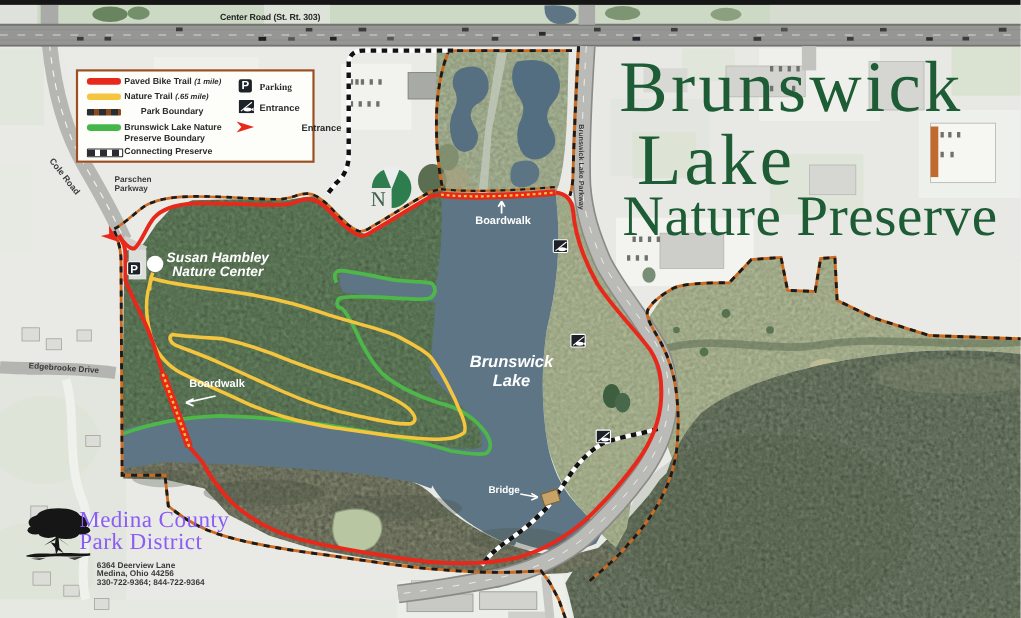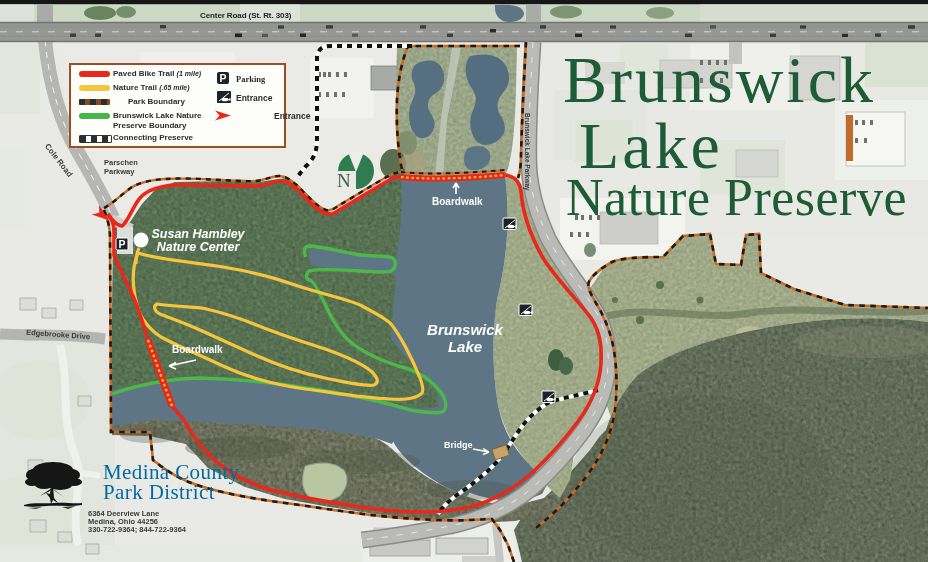--- a/index.html
+++ b/index.html
@@ -417,16 +417,16 @@
 <ellipse cx="52" cy="24" rx="8" ry="4"></ellipse>
 <ellipse cx="38" cy="27" rx="12" ry="5"></ellipse>
 <ellipse cx="22" cy="27" rx="9" ry="4"></ellipse>
 <path d="M29,28 L31,28 L32,40 L36,45 L31,42 L29,46 L28,40 L24,35 L28,36 Z"></path>
 <path d="M30,30 L18,38 L28,33 Z M31,31 L42,39 L33,33 Z"></path>
 <path d="M2,47 C12,44 22,46 32,45 C42,44 52,46 60,45 L60,47 C48,49 36,47 24,48 C16,49 6,49 2,48 Z"></path>
 <path d="M6,50 L20,49 L14,51 Z M40,49 L54,48 L46,51 Z" opacity="0.8"></path>
 </g>
 </svg>
 
-<div style="position:absolute;left:103px;top:463px;font-family:'Liberation Serif',serif;color:#0369a1;line-height:19.5px;font-size:21px;letter-spacing:0.4px;">Medina County<br>Park District</div>
+<div style="position:absolute;left:72px;top:463px;font-family:'Liberation Serif',serif;color:#8b5cf6;line-height:19.5px;font-size:21px;letter-spacing:0.4px;">Medina County<br>Park District</div>
 
 <div class="lbl" style="left:88px;top:510px;font-size:7.5px;line-height:8px;color:#3a3a3a;">6364 Deerview Lane<br>Medina, Ohio 44256<br>330-722-9364; 844-722-9364</div>
 </div>
 
 </body></html>

